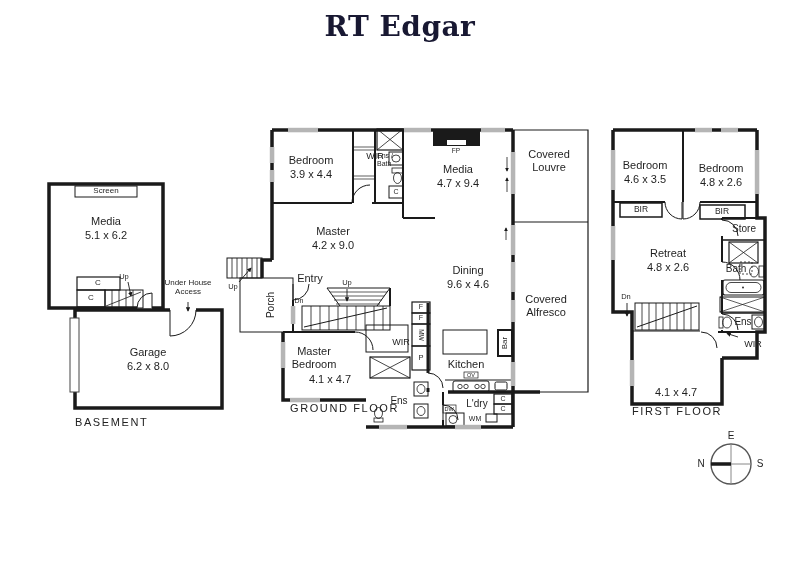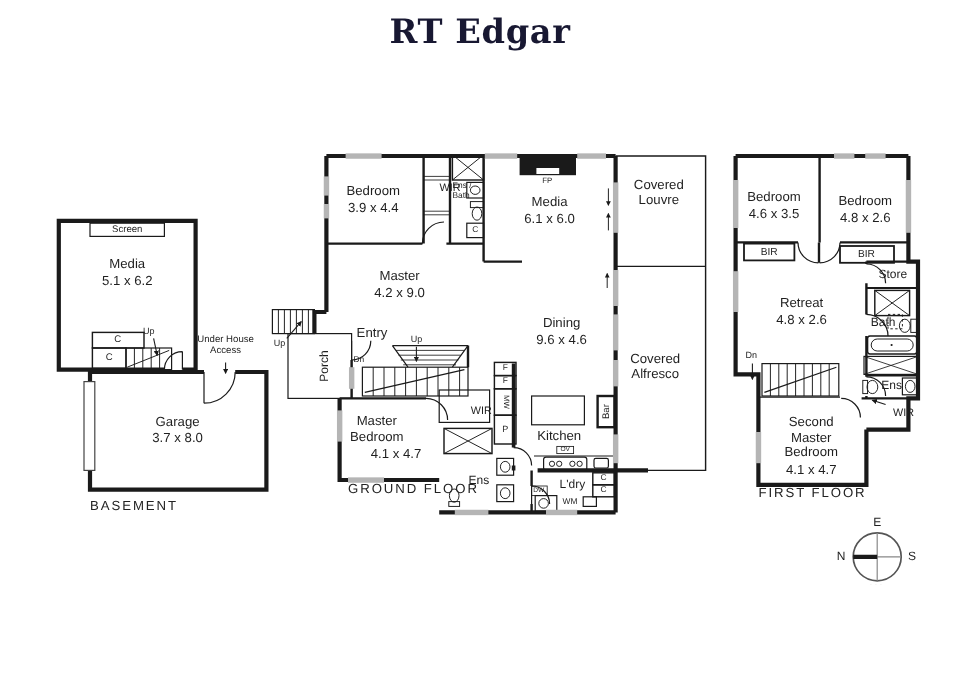--- a/index.html
+++ b/index.html
@@ -213,29 +213,29 @@
   <div class="title">RT Edgar</div>
 
   <div class="lbl s8" style="left:106px;top:191px">Screen</div>
   <div class="lbl s11" style="left:106px;top:221px">Media</div>
   <div class="lbl s11" style="left:106px;top:235px">5.1 x 6.2</div>
   <div class="lbl s8" style="left:98px;top:283px">C</div>
   <div class="lbl s8" style="left:91px;top:298px">C</div>
   <div class="lbl s75" style="left:124px;top:277px">Up</div>
   <div class="lbl s8 wrap" style="left:188px;top:287px;width:48px">Under House Access</div>
   <div class="lbl s11" style="left:148px;top:352px">Garage</div>
-  <div class="lbl s11" style="left:148px;top:366px">3.7 x 8.0</div>
+  <div class="lbl s11" style="left:148px;top:366px">6.2 x 8.0</div>
   <div class="floor" style="left:75px;top:416px">BASEMENT</div>
 
   <div class="lbl s11" style="left:311px;top:160px">Bedroom</div>
   <div class="lbl s11" style="left:311px;top:174px">3.9 x 4.4</div>
   <div class="lbl s9" style="left:362px;top:156px">WIR</div>
   <div style="position:absolute;left:377px;top:152px;width:26px;font-size:7px;line-height:1.2;color:#1f1f1f">Ens / Bath</div>
   <div class="lbl s11" style="left:458px;top:169px">Media</div>
-  <div class="lbl s11" style="left:458px;top:183px">6.1 x 6.0</div>
+  <div class="lbl s11" style="left:458px;top:183px">4.7 x 9.4</div>
   <div class="lbl s65" style="left:456px;top:151px">FP</div>
   <div class="lbl s11 wrap" style="left:549px;top:161px;width:60px">Covered Louvre</div>
   <div class="lbl s11" style="left:333px;top:231px">Master</div>
   <div class="lbl s11" style="left:333px;top:245px">4.2 x 9.0</div>
   <div class="lbl s11" style="left:310px;top:278px">Entry</div>
   <div class="lbl s10 rot" style="left:271px;top:305px">Porch</div>
   <div class="lbl s75" style="left:233px;top:287px">Up</div>
   <div class="lbl s75" style="left:347px;top:283px">Up</div>
   <div class="lbl s7" style="left:299px;top:301px">Dn</div>
   <div class="lbl s11" style="left:468px;top:270px">Dining</div>
@@ -266,21 +266,20 @@
   <div class="lbl s11" style="left:721px;top:182px">4.8 x 2.6</div>
   <div class="lbl s85" style="left:641px;top:210px">BIR</div>
   <div class="lbl s85" style="left:722px;top:212px">BIR</div>
   <div class="lbl s10" style="left:744px;top:229px">Store</div>
   <div class="lbl s11" style="left:668px;top:253px">Retreat</div>
   <div class="lbl s11" style="left:668px;top:267px">4.8 x 2.6</div>
   <div class="lbl s10" style="left:736px;top:269px">Bath</div>
   <div class="lbl s75" style="left:626px;top:297px">Dn</div>
   <div class="lbl s10" style="left:743px;top:322px">Ens</div>
   <div class="lbl s9" style="left:740px;top:344px">WIR</div>
-  <div class="lbl s11 wrap" style="left:676px;top:365px;width:58px">Second Master Bedroom</div>
   <div class="lbl s11" style="left:676px;top:392px">4.1 x 4.7</div>
   <div class="floor" style="left:632px;top:405px">FIRST FLOOR</div>
 
   <div class="lbl s10" style="left:731px;top:436px">E</div>
   <div class="lbl s10" style="left:701px;top:464px">N</div>
   <div class="lbl s10" style="left:760px;top:464px">S</div>
   <div class="lbl s10" style="left:730px;top:492px">W</div>
 
 </div>
 

